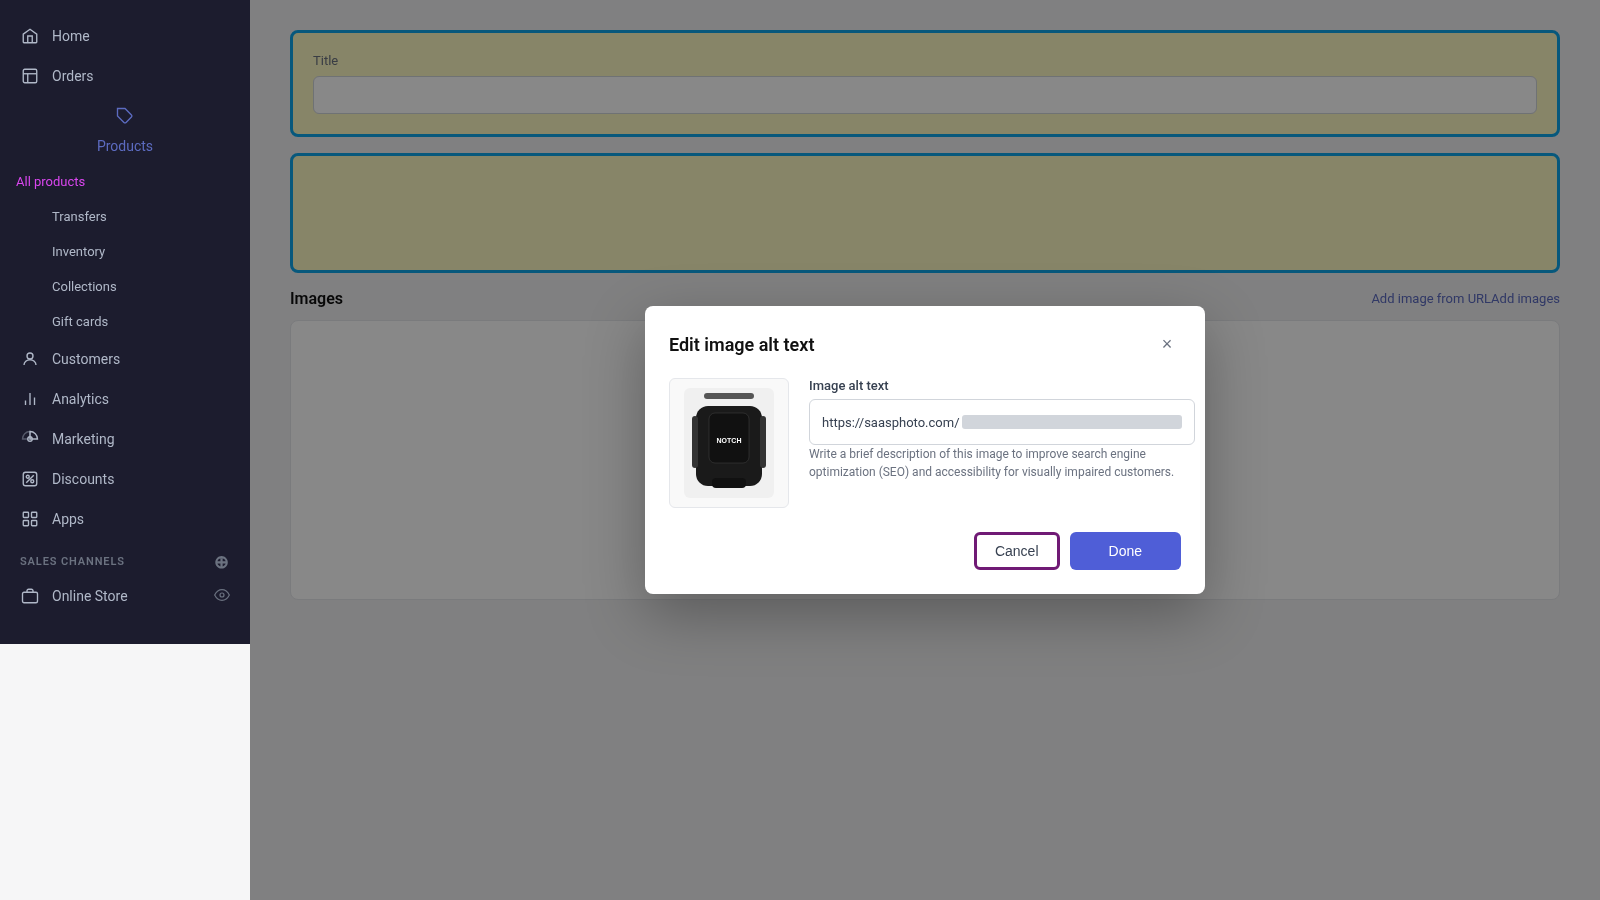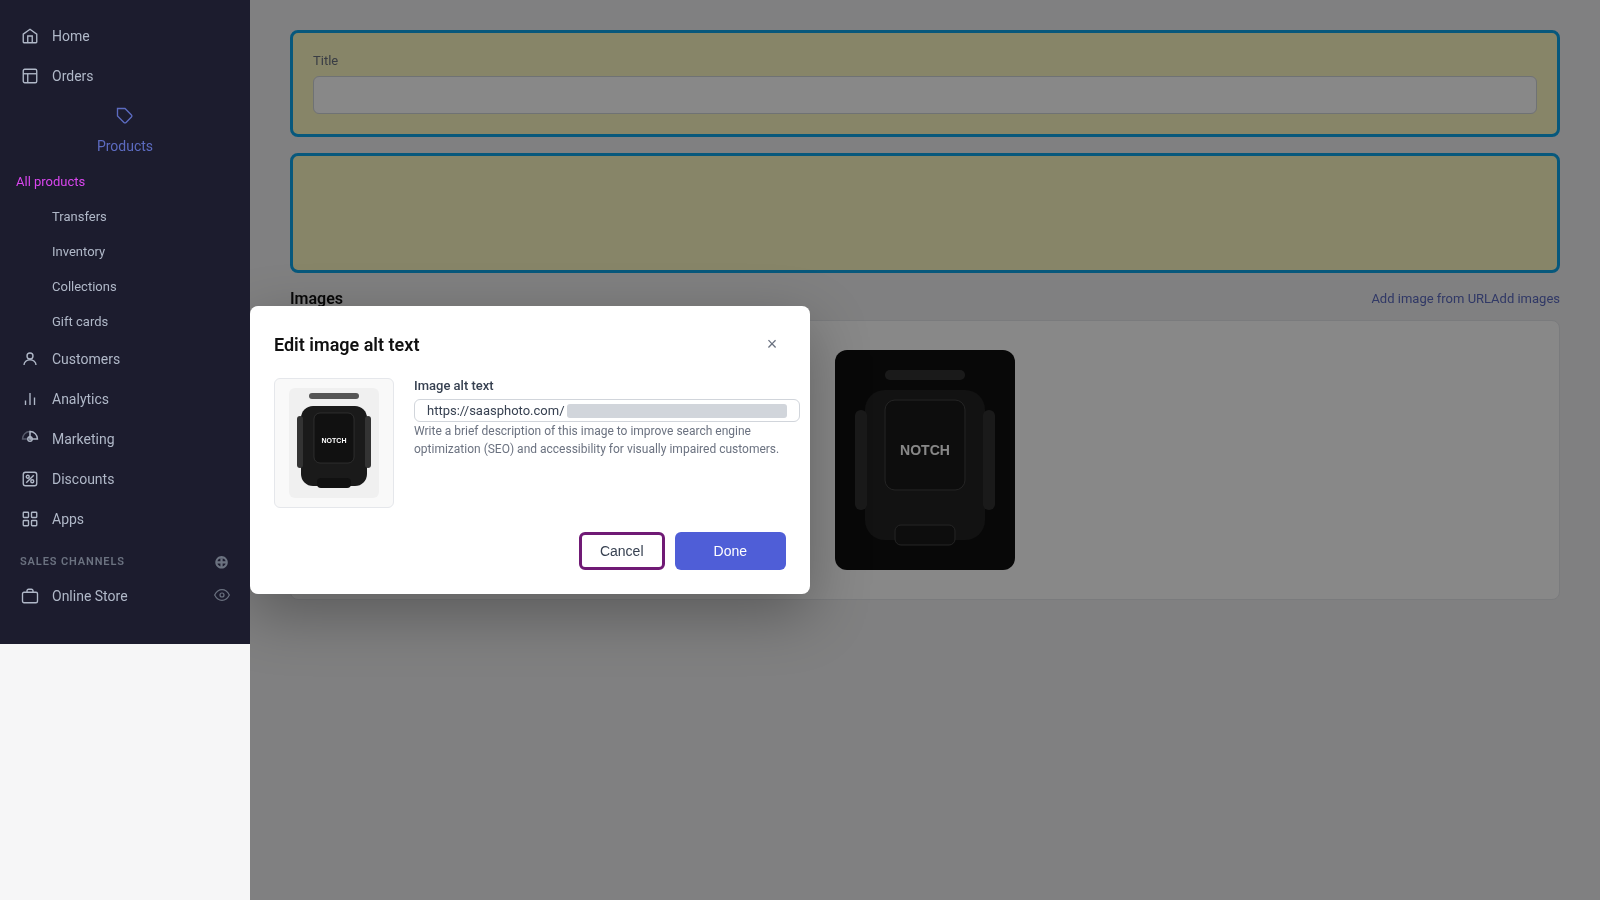--- a/index.html
+++ b/index.html
@@ -104,20 +104,21 @@
       justify-content: center;
     }
 
     
     .overlay {
       position: absolute;
       inset: 0;
       background: rgba(0,0,0,0.45);
       display: flex;
       align-items: center;
+      justify-content: center;
       z-index: 10;
     }
 
     
     .modal {
       background: white;
       border-radius: 8px;
       width: 560px;
       padding: 24px;
       box-shadow: 0 20px 60px rgba(0,0,0,0.3);
@@ -197,21 +198,21 @@
       border: none;
       border-radius: 6px;
       background: #4f5ed7;
       color: white;
       font-size: 14px;
       font-weight: 500;
       cursor: pointer;
     }
     .url-input {
       width: 100%;
-      height: 23px;
+      height: 46px;
       border: 1px solid #d1d5db;
       border-radius: 6px;
       padding: 0 12px;
       font-size: 13px;
       color: #374151;
       outline: none;
       display: flex;
       align-items: center;
       overflow: hidden;
       white-space: nowrap;

